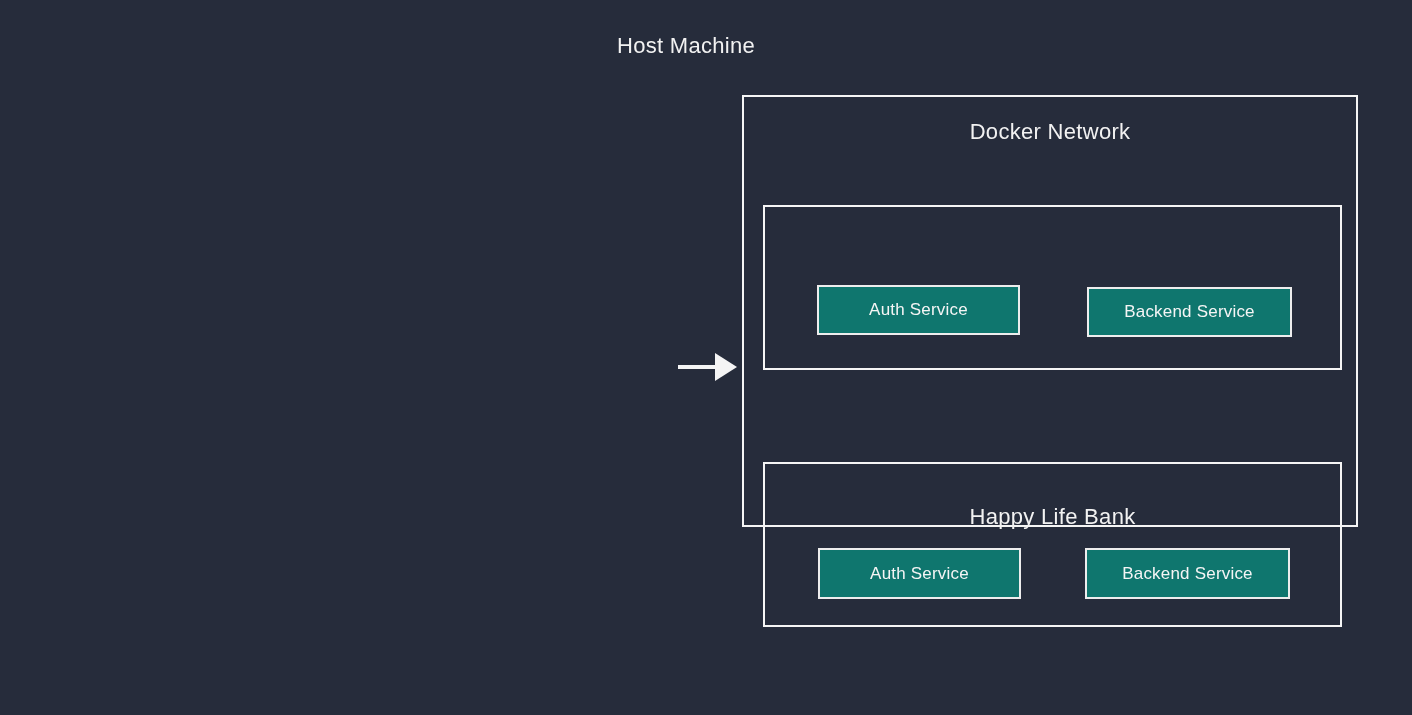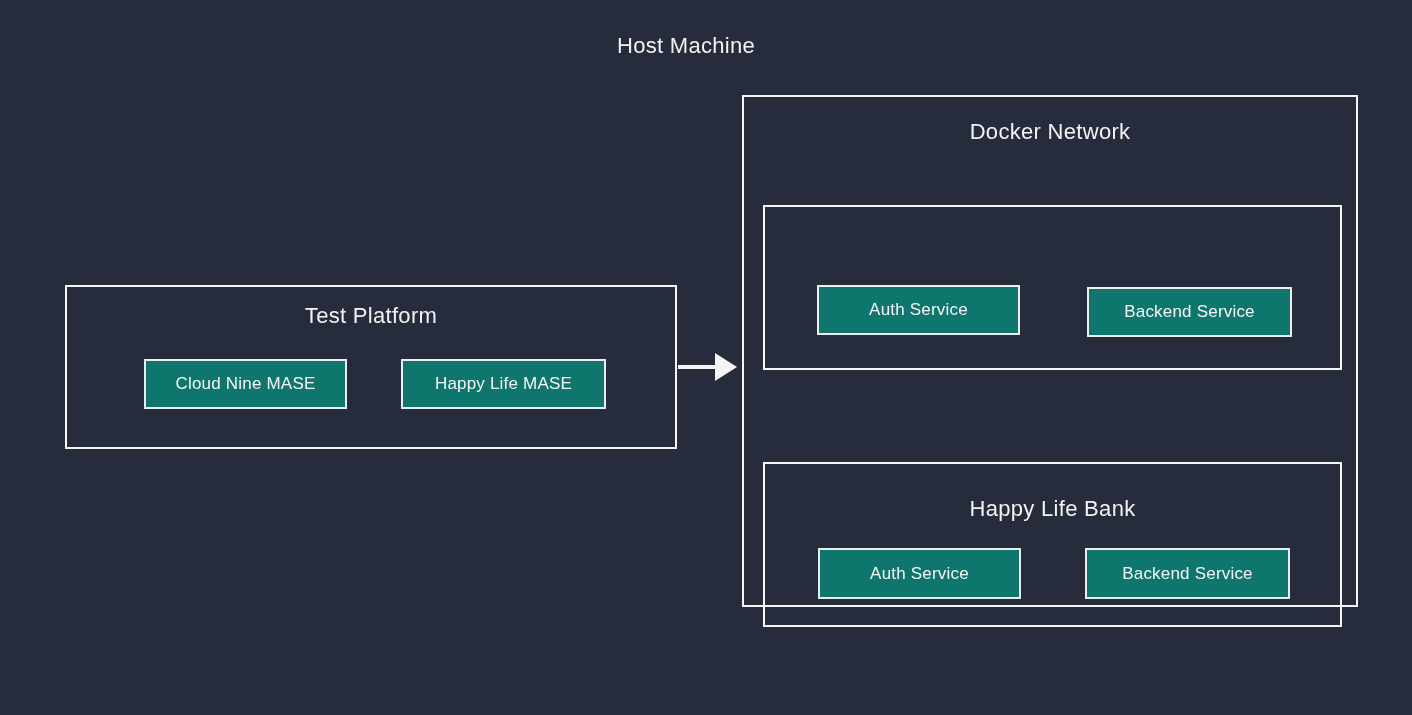--- a/index.html
+++ b/index.html
@@ -58,30 +58,30 @@
   }
   .arrow-svg {
     position: absolute;
     left: 677px;
     top: 350px;
   }
 
   
   #host-title            { left: 0; top: 33px; width: 1372px; }
 
-  #docker-network-box    { left: 742px;  top: 95px;  width: 616px; height: 512px; padding-left: 12px; }
+  #docker-network-box    { left: 742px;  top: 95px;  width: 616px; height: 432px; padding-left: 12px; }
   #docker-network-label  { top: 22px; }
 
   #cloud-nine-wallet-box { left: 19px;  top: 108px; width: 579px; height: 165px; }
   #cloud-nine-wallet-label { top: 22px; }
   #cnw-auth-service      { left: 52px;  top: 78px;  width: 203px; height: 50px; }
   #cnw-backend-service   { left: 322px; top: 80px;  width: 205px; height: 50px; }
 
   #happy-life-bank-box   { left: 19px;  top: 365px; width: 579px; height: 165px; }
-  #happy-life-bank-label { top: 32px; text-align: center; }
+  #happy-life-bank-label { top: 40px; text-align: center; }
   #hlb-auth-service      { left: 53px;  top: 84px;  width: 203px; height: 51px; }
   #hlb-backend-service   { left: 320px; top: 84px;  width: 205px; height: 51px; }
 
   #test-platform-box     { left: 65px;  top: 285px; width: 612px; height: 164px; }
   #test-platform-label   { top: 16px; }
   #cloud-nine-mase       { left: 77px;  top: 72px;  width: 203px; height: 50px; }
   #happy-life-mase       { left: 334px; top: 72px;  width: 205px; height: 50px; }
 </style>
 </head>
 <body>
@@ -99,24 +99,19 @@
       <div class="service-box" id="cnw-backend-service">Backend Service</div>
     </div>
 
     <div class="container-box" id="happy-life-bank-box">
       <div class="group-label" id="happy-life-bank-label">Happy Life Bank</div>
       <div class="service-box" id="hlb-auth-service">Auth Service</div>
       <div class="service-box" id="hlb-backend-service">Backend Service</div>
     </div>
   </div>
 
-  <div class="container-box" id="test-platform-box">
-    <div class="group-label" id="test-platform-label">Test Platform</div>
-    <div class="service-box" id="cloud-nine-mase">Cloud Nine MASE</div>
-    <div class="service-box" id="happy-life-mase">Happy Life MASE</div>
-  </div>
 
   <svg class="arrow-svg" width="62" height="34" viewBox="0 0 62 34">
     <line x1="1" y1="17" x2="40" y2="17" stroke="#f5f5f5" stroke-width="4"></line>
     <polygon points="38,3 38,31 60,17" fill="#f5f5f5"></polygon>
   </svg>
 
 </div>
 
 </body></html>

